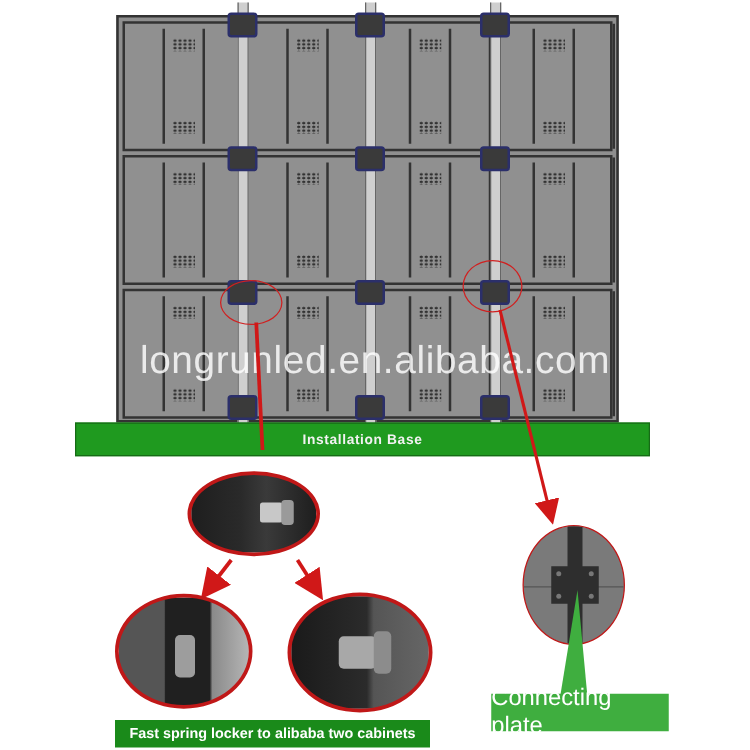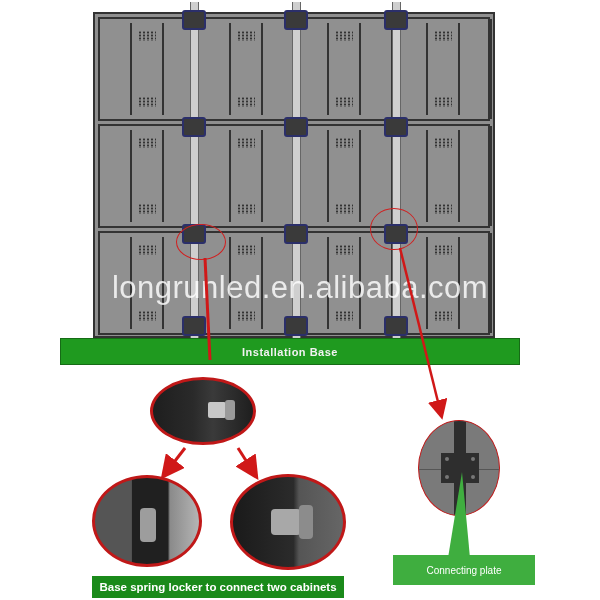--- a/index.html
+++ b/index.html
@@ -144,30 +144,30 @@
   <div style="position:absolute;left:72px;top:20px;width:10px;height:20px;background:#9a9a9a;border-radius:3px;"></div>
 </div>
 <div class="photo" style="left:92px;top:475px;width:110px;height:92px;background:linear-gradient(90deg,#555 0%,#555 35%,#202020 36%,#202020 70%,#8a8a8a 72%,#b5b5b5 100%);">
   <div style="position:absolute;left:45px;top:30px;width:16px;height:34px;background:#9d9d9d;border-radius:4px;"></div>
 </div>
 <div class="photo" style="left:230px;top:474px;width:116px;height:96px;background:linear-gradient(90deg,#1a1a1a 0%,#2b2b2b 55%,#555 60%,#666 100%);">
   <div style="position:absolute;left:38px;top:32px;width:30px;height:26px;background:#a8a8a8;border-radius:4px;"></div>
   <div style="position:absolute;left:66px;top:28px;width:14px;height:34px;background:#8c8c8c;border-radius:4px;"></div>
 </div>
 <div class="caption-green" style="left:92px;top:576px;width:252px;height:22px;font-size:11.5px;">
-  <span>Base spring locker to connect two cabinets</span>
+  <span>Fast spring locker to alibaba two cabinets</span>
 </div>
 
 <div class="photo" style="left:418px;top:420px;width:82px;height:96px;border-width:1.5px;background:#7a7a7a;">
   <div style="position:absolute;left:0;right:0;top:48px;height:1px;background:#555;"></div>
   <div style="position:absolute;left:22px;top:32px;width:38px;height:30px;background:#2e2e2e;"></div>
   <div style="position:absolute;left:35px;top:0;width:12px;height:96px;background:#2e2e2e;"></div>
   <div style="position:absolute;left:26px;top:36px;width:4px;height:4px;border-radius:50%;background:#777;"></div>
   <div style="position:absolute;left:52px;top:36px;width:4px;height:4px;border-radius:50%;background:#777;"></div>
   <div style="position:absolute;left:26px;top:54px;width:4px;height:4px;border-radius:50%;background:#777;"></div>
   <div style="position:absolute;left:52px;top:54px;width:4px;height:4px;border-radius:50%;background:#777;"></div>
 </div>
 <svg class="arrows" width="600" height="600">
   <polygon points="462,472 448,558 470,558" fill="#3fae3f"></polygon>
 </svg>
-<div class="caption-green" style="left:393px;top:555px;width:142px;height:30px;background:#3fae3f;font-weight:normal;font-size:10px;">
+<div class="caption-green" style="left:393px;top:555px;width:142px;height:30px;background:#3fae3f;font-weight:normal;font-size:19px;">
   <span>Connecting plate</span>
 </div>
 
 </body></html>

